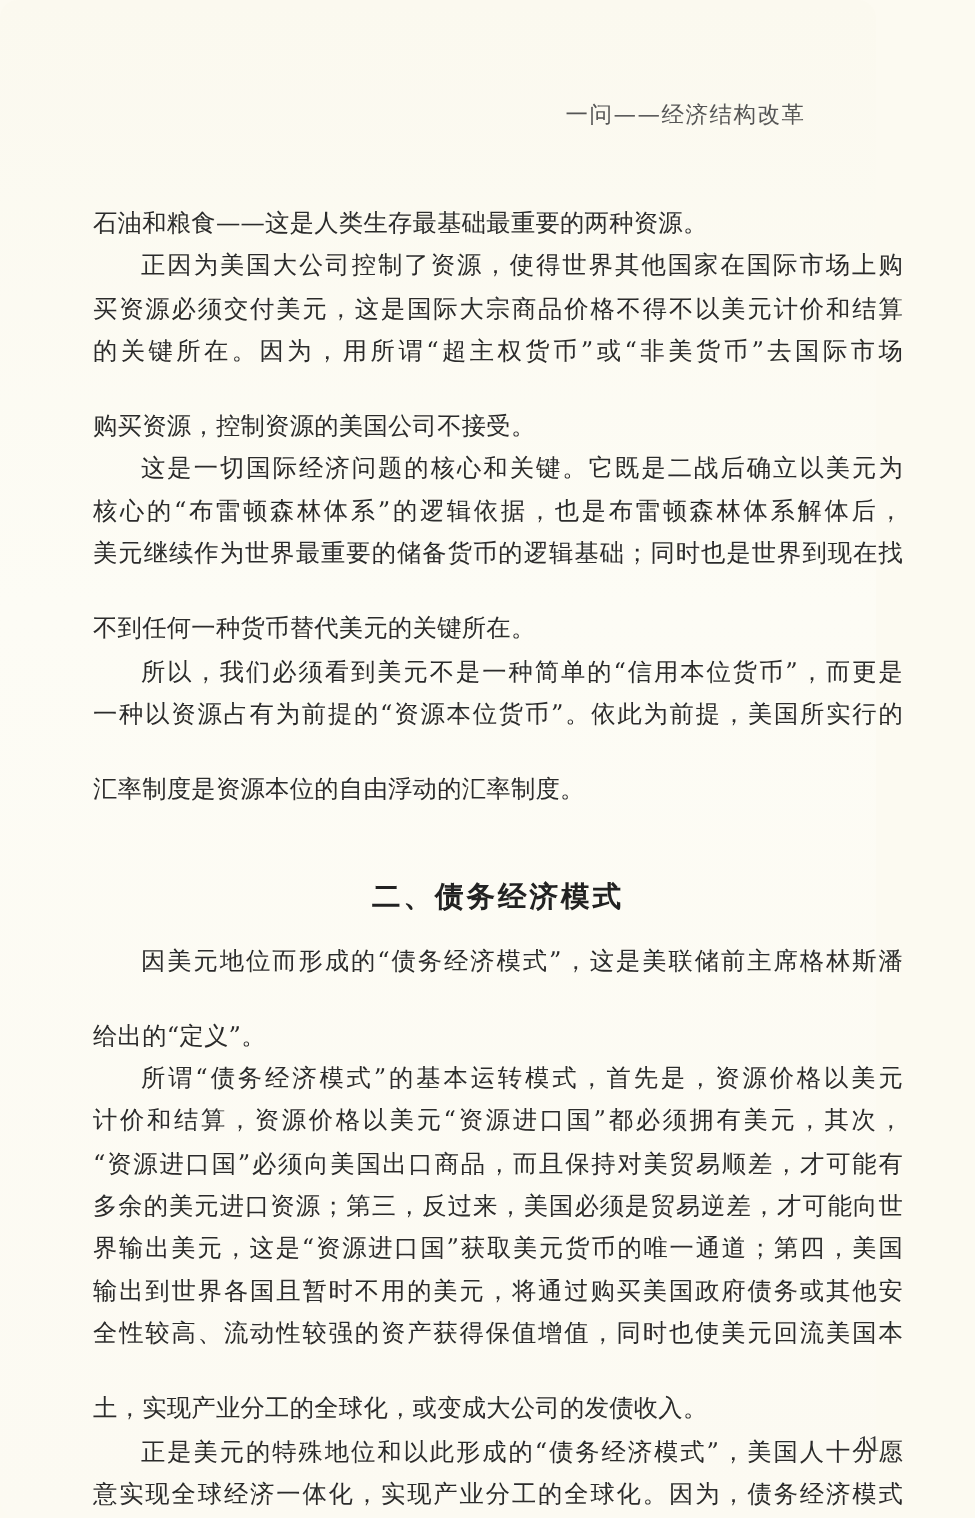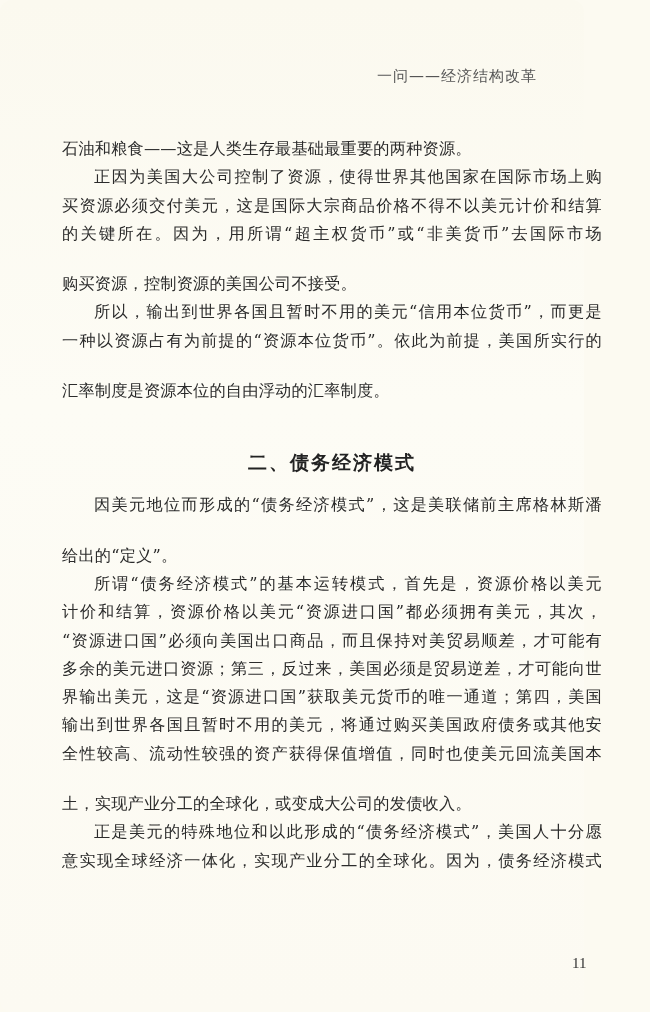--- a/index.html
+++ b/index.html
@@ -109,23 +109,29 @@
       <div class="line last">石油和粮食——这是人类生存最基础最重要的两种资源。</div>
     </div>
 
     <div class="paragraph">
       <div class="line indent">正因为美国大公司控制了资源，使得世界其他国家在国际市场上购</div>
       <div class="line">买资源必须交付美元，这是国际大宗商品价格不得不以美元计价和结算</div>
       <div class="line">的关键所在。因为，用所谓“超主权货币”或“非美货币”去国际市场</div>
       <div class="line last">购买资源，控制资源的美国公司不接受。</div>
     </div>
 
+    <div class="paragraph">
+      <div class="line indent">这是一切国际经济问题的核心和关键。它既是二战后确立以美元为</div>
+      <div class="line">核心的“布雷顿森林体系”的逻辑依据，也是布雷顿森林体系解体后，</div>
+      <div class="line">美元继续作为世界最重要的储备货币的逻辑基础；同时也是世界到现在找</div>
+      <div class="line last">不到任何一种货币替代美元的关键所在。</div>
+    </div>
 
     <div class="paragraph">
-      <div class="line indent">所以，输出到世界各国且暂时不用的美元“信用本位货币”，而更是</div>
+      <div class="line indent">所以，我们必须看到美元不是一种简单的“信用本位货币”，而更是</div>
       <div class="line">一种以资源占有为前提的“资源本位货币”。依此为前提，美国所实行的</div>
       <div class="line last">汇率制度是资源本位的自由浮动的汇率制度。</div>
     </div>
 
     <div class="spacer"></div>
 
     <div class="section-heading">二、债务经济模式</div>
 
     <div class="paragraph">
       <div class="line indent">因美元地位而形成的“债务经济模式”，这是美联储前主席格林斯潘</div>

